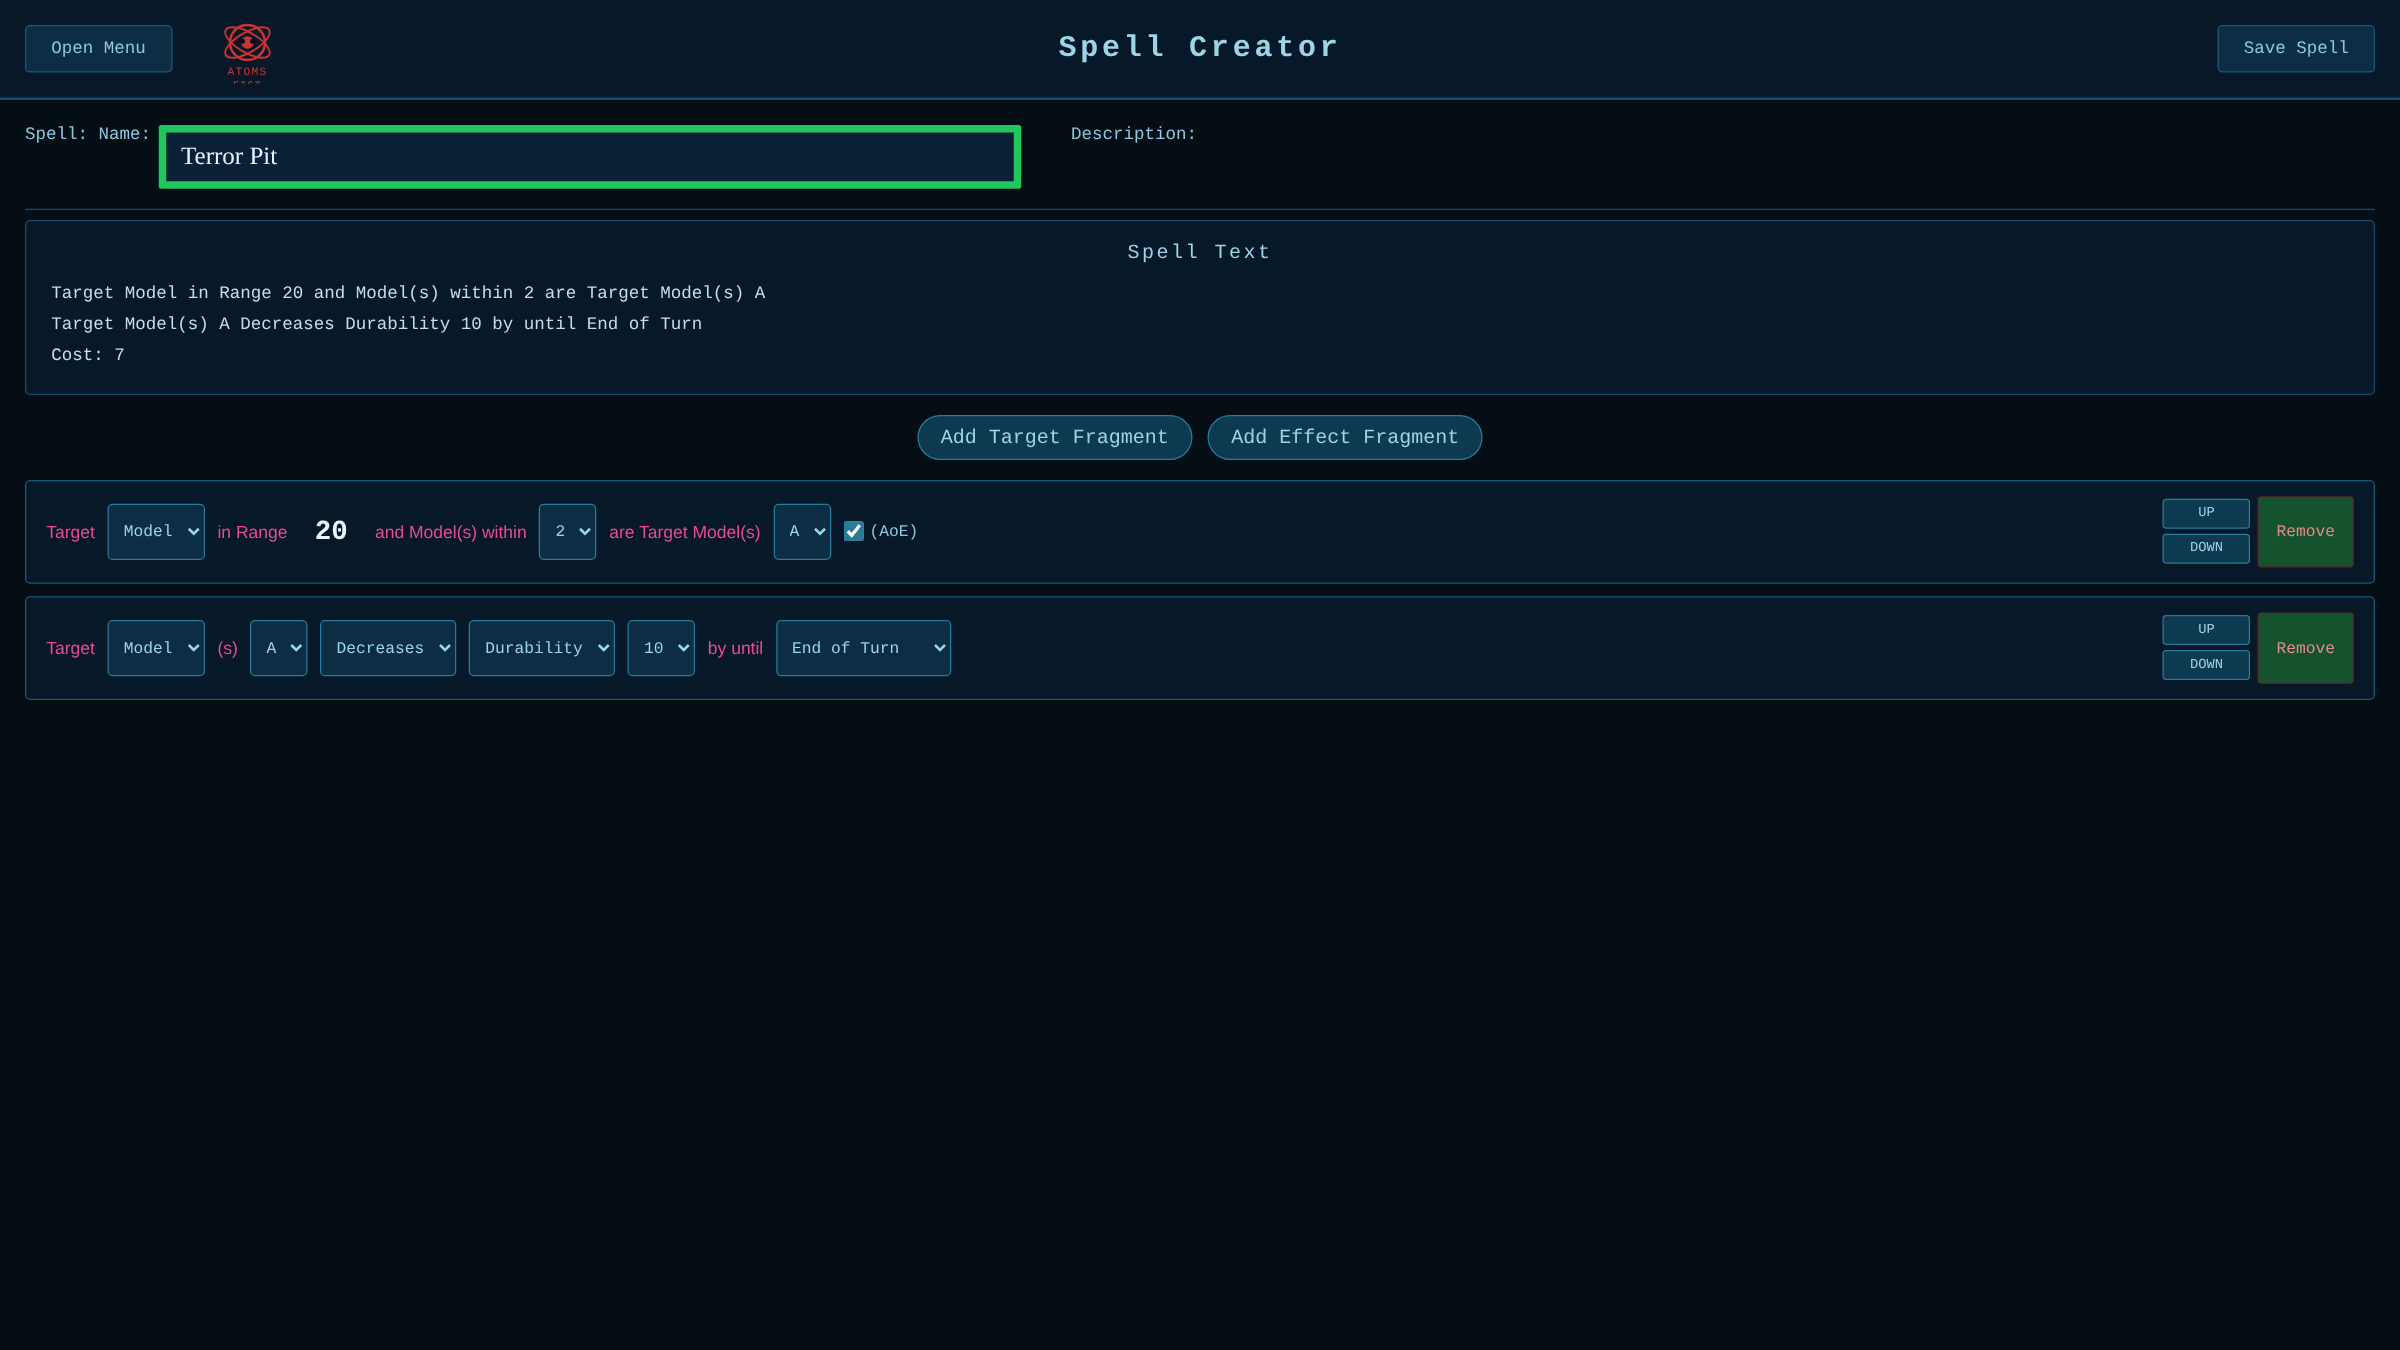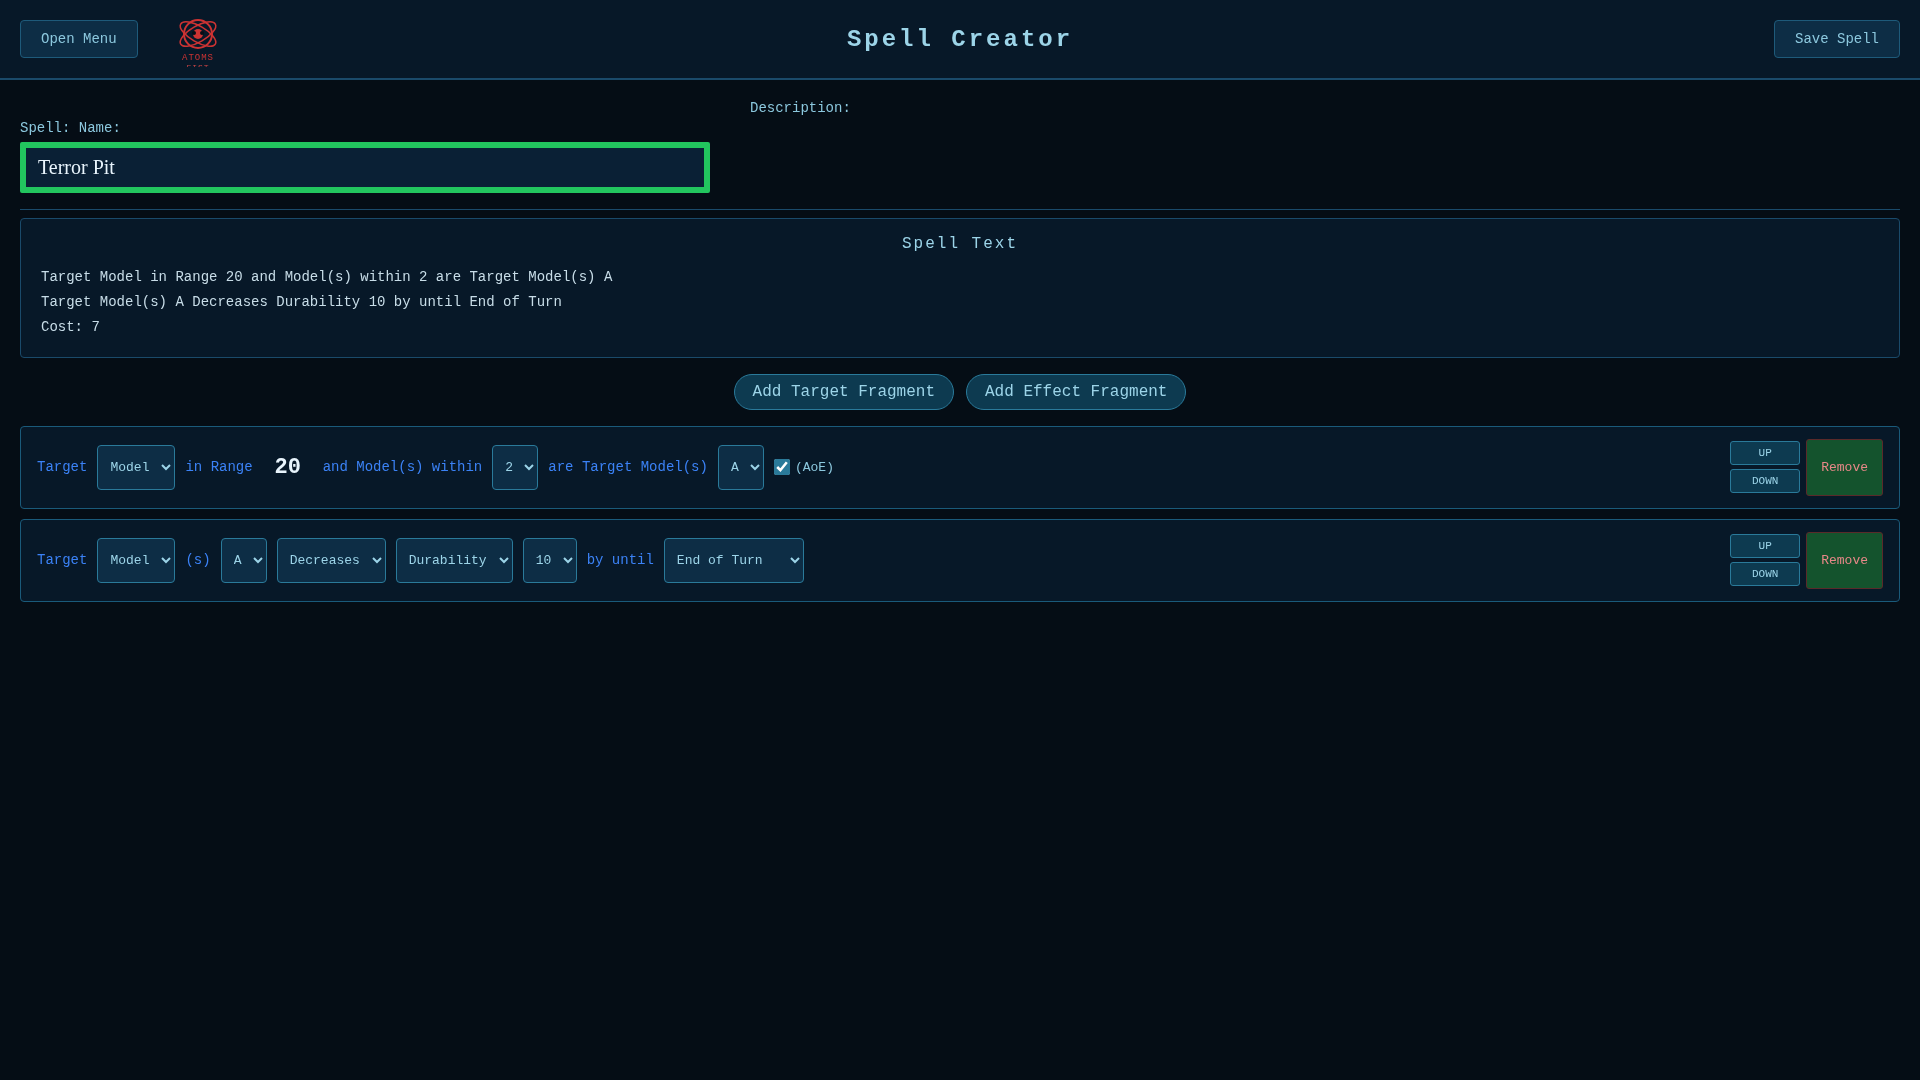--- a/index.html
+++ b/index.html
@@ -80,23 +80,22 @@
     
     .spell-name-section {
       display: flex;
       align-items: flex-start;
       gap: 40px;
       margin-bottom: 16px;
     }
 
     .spell-name-left {
       display: flex;
-      flex-direction: column;
+      flex-direction: row;
       gap: 6px;
-      margin-top: 20px;
     }
 
     .field-label {
       color: #8cc8de;
       font-size: 14px;
       font-family: 'Courier New', Courier, monospace;
     }
 
     .spell-name-input {
       background-color: #0a2035;
@@ -179,22 +178,22 @@
       border: 1px solid #1a5a7a;
       border-radius: 4px;
       padding: 12px 16px;
       margin-bottom: 10px;
       display: flex;
       align-items: center;
       gap: 10px;
     }
 
     .fragment-label {
-      color: #3b82f6;
-      font-family: Liberation Mono, monospace;
+      color: #ec4899;
+      font-family: Liberation Sans, sans-serif;
       font-size: 14px;
       white-space: nowrap;
     }
 
     .up-down-btn {
       background-color: #0d3a50;
       border: 1px solid #2a7a9a;
       color: #9cd4e8;
       font-family: 'Courier New', Courier, monospace;
       font-size: 11px;

